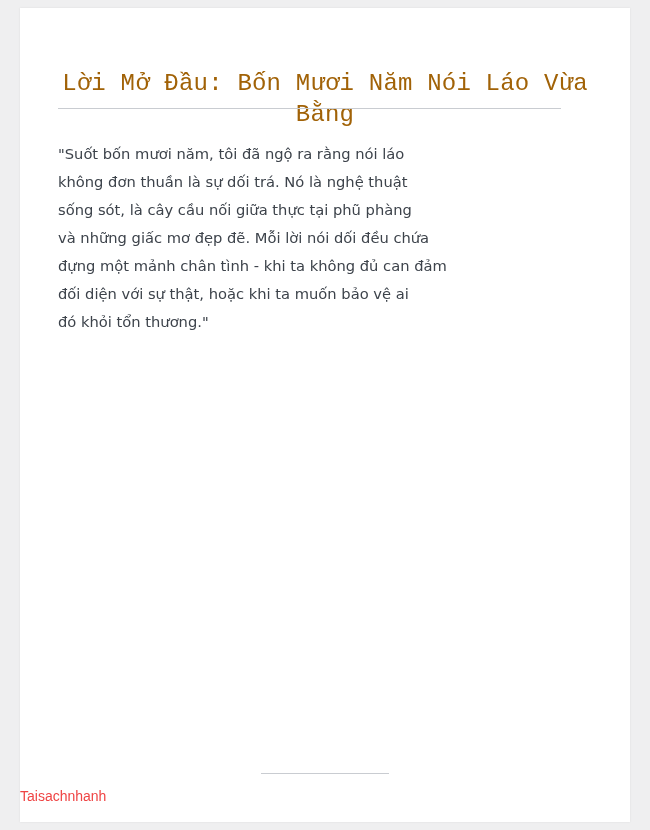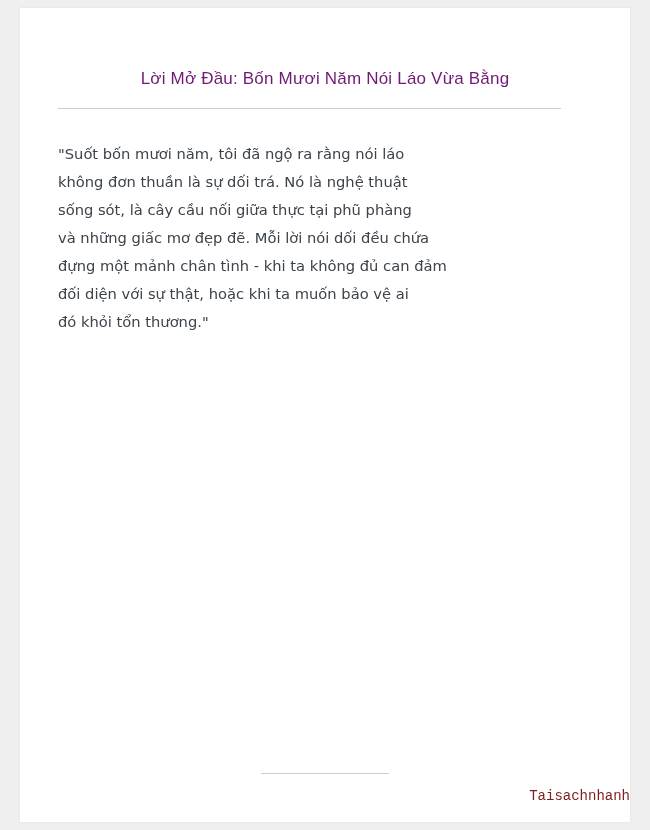--- a/index.html
+++ b/index.html
@@ -27,23 +27,23 @@
     position: relative;
     width: 100%;
     height: 100%;
   }
   .doc-title {
     position: absolute;
     top: 60px;
     left: 40px;
     width: 530px;
     text-align: center;
-    font-size: 17px;
-    color: #701a75;
-    font-family: Liberation Sans, sans-serif;
+    font-size: 24px;
+    color: #a16207;
+    font-family: Liberation Mono, monospace;
     font-weight: 400;
     letter-spacing: 0.2px;
     line-height: 1.3;
   }
   .title-rule {
     position: absolute;
     top: 100px;
     left: 38px;
     width: 503px;
     height: 1px;
@@ -68,24 +68,24 @@
     transform: translateX(-50%);
     width: 128px;
     height: 1px;
     background: #c9ccd1;
   }
   .footer-text {
     position: absolute;
     bottom: 18px;
     left: 0;
     width: 100%;
-    text-align: right;
+    text-align: left;
     font-size: 14px;
-    color: #7f1d1d;
-    font-family: Liberation Mono, monospace;
+    color: #ef4444;
+    font-family: Liberation Sans, sans-serif;
   }
 </style>
 </head>
 <body>
 
 <div class="page">
   <div class="page-inner">
 
     <div class="doc-title">Lời Mở Đầu: Bốn Mươi Năm Nói Láo Vừa Bằng</div>
 

